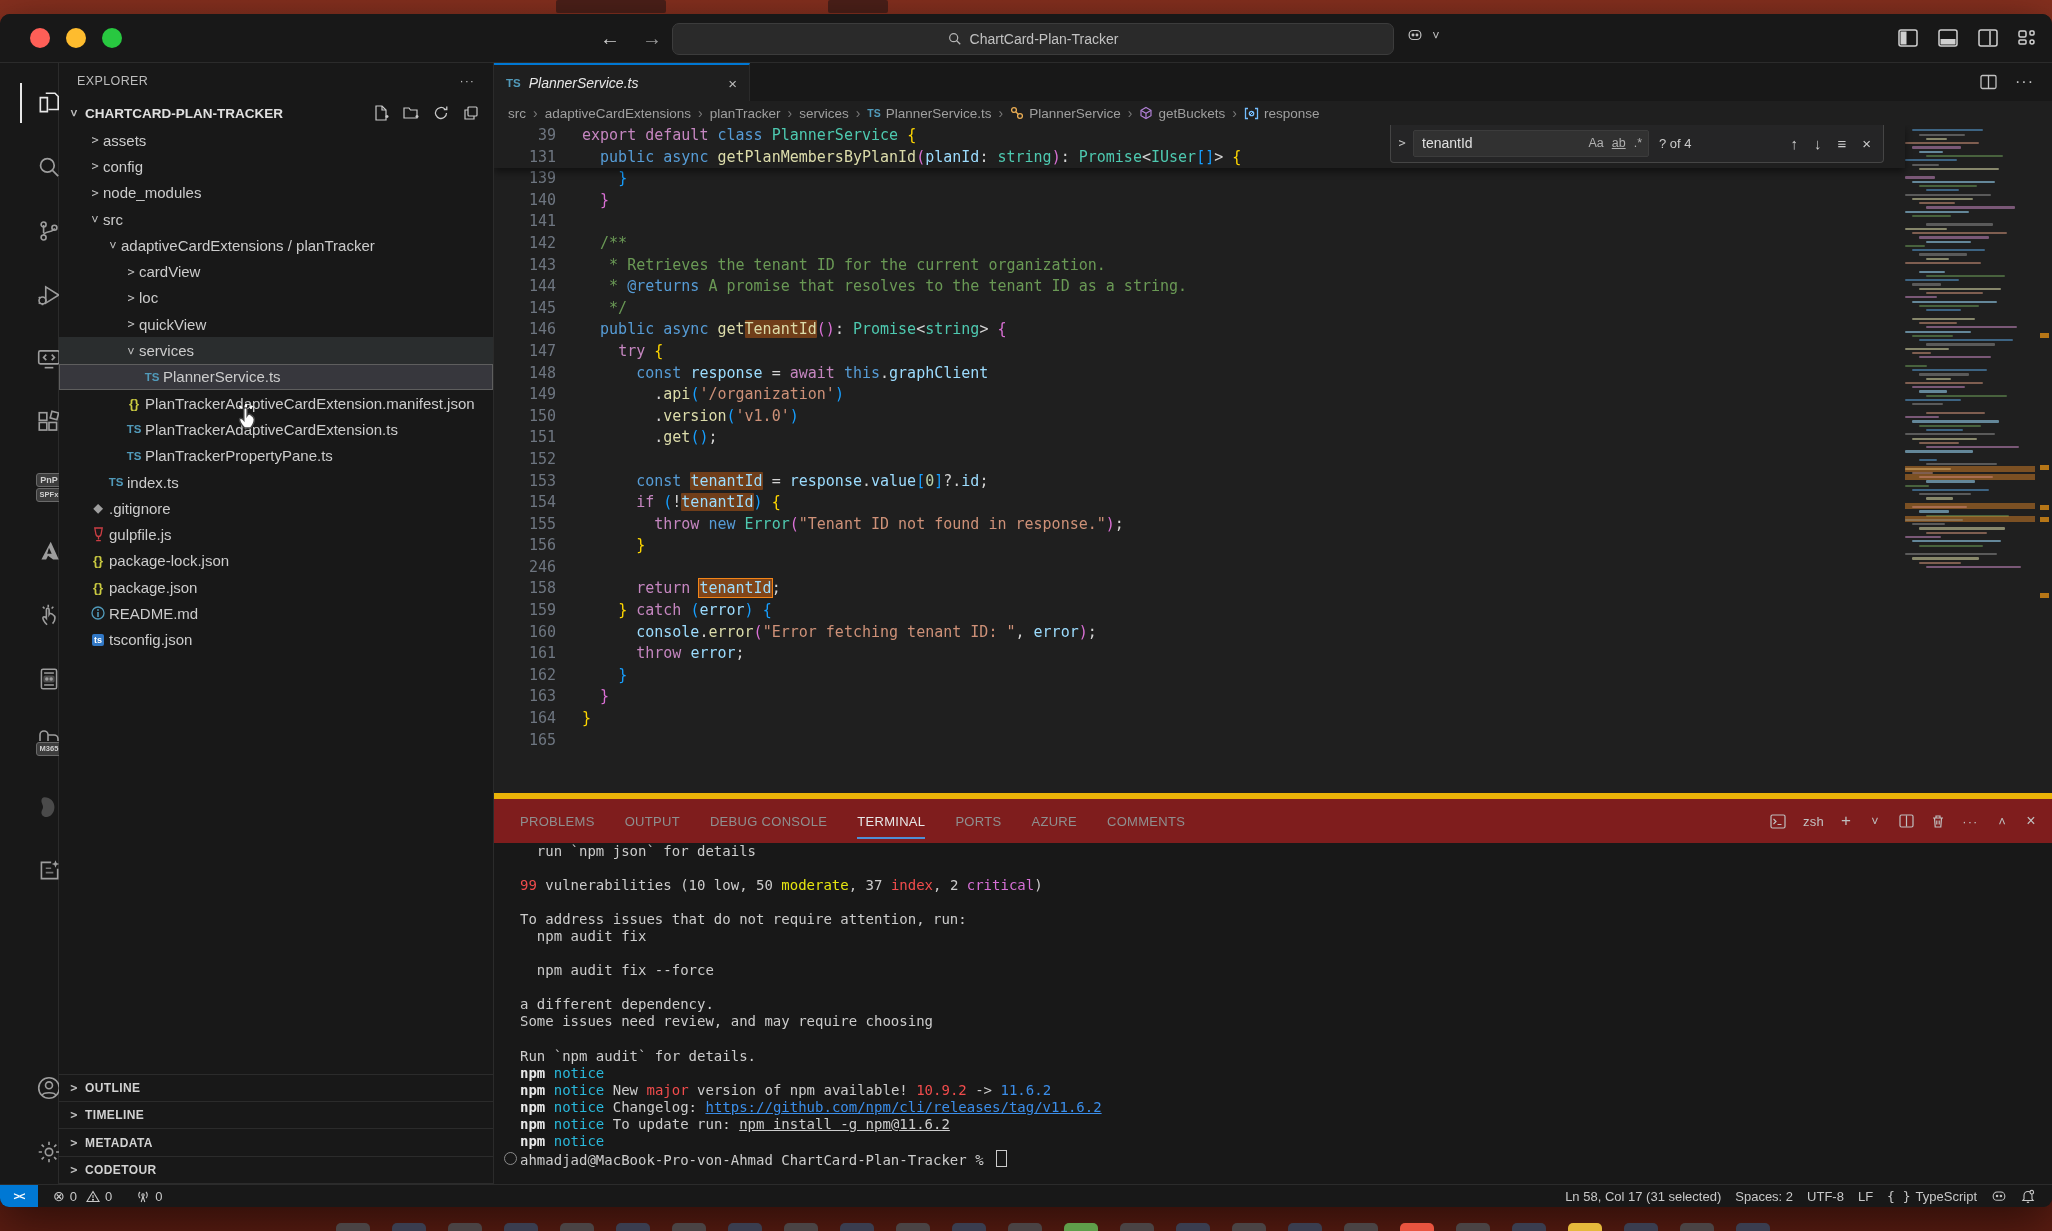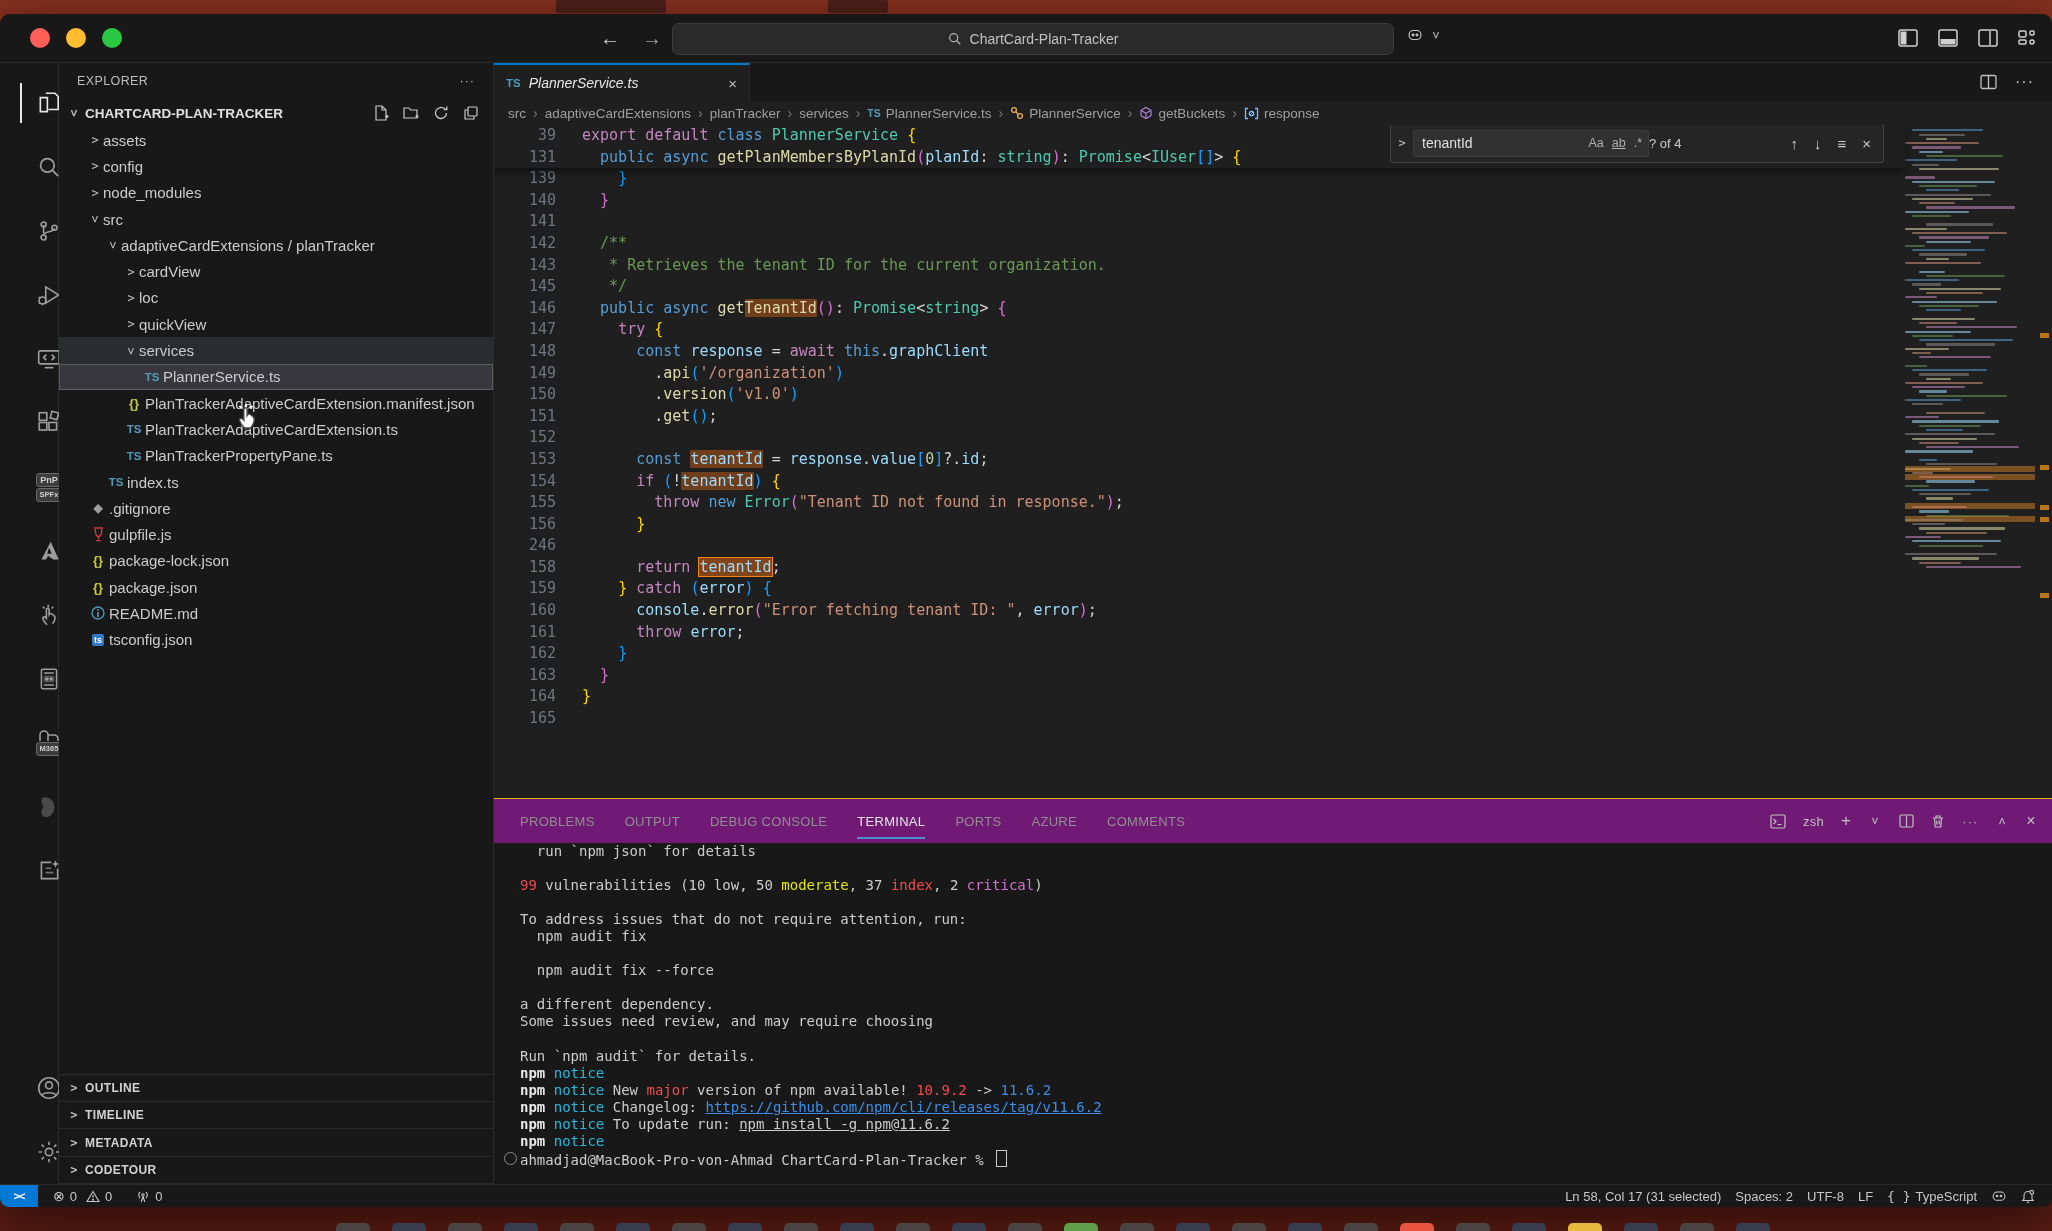--- a/index.html
+++ b/index.html
@@ -72,30 +72,30 @@
   .tok-var{color:#9cdcfe;} .tok-str{color:#ce9178;} .tok-cmt{color:#6a9955;} .tok-cmttag{color:#569cd6;}
   .tok-p{color:#d4d4d4;} .tok-num{color:#b5cea8;}
   .tok-by{color:#ffd700;} .tok-bp{color:#da70d6;} .tok-bb{color:#179fff;}
   .mhl{background:rgba(210,100,20,.45);border-radius:1px;}
   .mhl-cur{background:rgba(210,100,20,.55);outline:1px solid #f38518;}
   
   .findw{position:absolute;top:0px;right:168px;width:492px;height:37px;background:#252526;border:1px solid #454545;border-top:none;border-radius:0 0 4px 4px;display:flex;align-items:center;z-index:20;font-family:"Liberation Sans",sans-serif;}
   .findw .grip{width:22px;text-align:center;color:#bdbdbd;}
   .find-input{width:226px;height:25px;background:#313131;border:1px solid #3c3c3c;border-radius:2px;display:flex;align-items:center;font-size:14px;color:#e0e0e0;padding-left:8px;gap:6px;}
   .find-input .opts{margin-left:auto;display:flex;gap:8px;padding-right:6px;color:#b0b0b0;font-size:12.5px;}
-  .find-count{font-size:13px;color:#cccccc;white-space:nowrap;}
+  .find-count{font-size:13px;color:#cccccc;margin-left:10px;white-space:nowrap;}
   .find-btns{margin-left:auto;display:flex;gap:16px;padding-right:12px;color:#cccccc;font-size:15px;}
   
   .minimap{position:absolute;top:0;right:17px;width:130px;height:460px;overflow:hidden;z-index:4;}
   .mm-line{height:2.2px;margin-bottom:2.1px;border-radius:1px;opacity:.55;}
   .mm-hl{position:absolute;left:0;right:0;height:6px;background:rgba(216,129,39,.5);}
   .scrollcol{position:absolute;top:0;right:0;width:17px;bottom:0;z-index:6;}
   .ruler-mark{position:absolute;right:3px;width:9px;height:5px;background:#d18616;opacity:.85;}
   
-  .panel{height:385px;flex:0 0 auto;background:#701a75;border-top:1px solid #eab308;display:flex;flex-direction:column;}
+  .panel{height:385px;flex:0 0 auto;background:#7f1d1d;border-top:6px solid #eab308;display:flex;flex-direction:column;}
   .ptabs{height:44px;display:flex;align-items:center;padding-left:26px;gap:30px;font-size:13px;letter-spacing:.3px;color:#8f8f8f;flex:0 0 auto;position:relative;}
   .ptab{position:relative;padding:4px 0;}
   .ptab.active{color:#e7e7e7;}
   .ptab.active::after{content:"";position:absolute;left:0;right:0;bottom:-6px;height:2px;background:#4e8fd4;}
   .pactions{margin-left:auto;display:flex;align-items:center;gap:17px;padding-right:16px;color:#c0c0c0;font-size:13px;}
   .term{flex:1 1 auto;font-family:"DejaVu Sans Mono",monospace;font-size:14px;line-height:17.05px;padding-left:26px;position:relative;color:#cccccc;background:#181818;}
   .tline{white-space:pre;position:relative;}
   .t-red{color:#f14c4c;} .t-yel{color:#e5e510;} .t-mag{color:#d670d6;} .t-cyan{color:#29b8db;}
   .t-blue{color:#3b8eea;} .t-bold{color:#e8e8e8;font-weight:bold;} .t-ul{text-decoration:underline;}
   .t-link{color:#3b8eea;text-decoration:underline;}
@@ -510,20 +510,21 @@
           </span>
         </div>
 
       <div class="codewrap">
         <div class="lines" id="codelines">
             <div class="codeline"><span class="gut">139</span><span class="ctext"><span class="tok-p">    </span><span class="tok-bb">}</span></span></div>
             <div class="codeline"><span class="gut">140</span><span class="ctext"><span class="tok-p">  </span><span class="tok-bp">}</span></span></div>
             <div class="codeline"><span class="gut">141</span><span class="ctext"></span></div>
             <div class="codeline"><span class="gut">142</span><span class="ctext"><span class="tok-cmt">  /**</span></span></div>
             <div class="codeline"><span class="gut">143</span><span class="ctext"><span class="tok-cmt">   * Retrieves the tenant ID for the current organization.</span></span></div>
+            <div class="codeline"><span class="gut">144</span><span class="ctext"><span class="tok-cmt">   * </span><span class="tok-cmttag">@returns</span><span class="tok-cmt"> A promise that resolves to the tenant ID as a string.</span></span></div>
             <div class="codeline"><span class="gut">145</span><span class="ctext"><span class="tok-cmt">   */</span></span></div>
             <div class="codeline"><span class="gut">146</span><span class="ctext"><span class="tok-p">  </span><span class="tok-kw">public</span><span class="tok-p"> </span><span class="tok-kw">async</span><span class="tok-p"> </span><span class="tok-fn">get</span><span class="tok-fn mhl">TenantId</span><span class="tok-bp">(</span><span class="tok-bp">)</span><span class="tok-p">: </span><span class="tok-type">Promise</span><span class="tok-p">&lt;</span><span class="tok-type">string</span><span class="tok-p">&gt;</span><span class="tok-p"> </span><span class="tok-bp">{</span></span></div>
             <div class="codeline"><span class="gut">147</span><span class="ctext"><span class="tok-p">    </span><span class="tok-ctl">try</span><span class="tok-p"> </span><span class="tok-by">{</span></span></div>
             <div class="codeline"><span class="gut">148</span><span class="ctext"><span class="tok-p">      </span><span class="tok-kw">const</span><span class="tok-p"> </span><span class="tok-var">response</span><span class="tok-p"> = </span><span class="tok-ctl">await</span><span class="tok-p"> </span><span class="tok-kw">this</span><span class="tok-p">.</span><span class="tok-var">graphClient</span></span></div>
             <div class="codeline"><span class="gut">149</span><span class="ctext"><span class="tok-p">        .</span><span class="tok-fn">api</span><span class="tok-bb">(</span><span class="tok-str">'/organization'</span><span class="tok-bb">)</span></span></div>
             <div class="codeline"><span class="gut">150</span><span class="ctext"><span class="tok-p">        .</span><span class="tok-fn">version</span><span class="tok-bb">(</span><span class="tok-str">'v1.0'</span><span class="tok-bb">)</span></span></div>
             <div class="codeline"><span class="gut">151</span><span class="ctext"><span class="tok-p">        .</span><span class="tok-fn">get</span><span class="tok-bb">(</span><span class="tok-bb">)</span><span class="tok-p">;</span></span></div>
             <div class="codeline"><span class="gut">152</span><span class="ctext"></span></div>
             <div class="codeline"><span class="gut">153</span><span class="ctext"><span class="tok-p">      </span><span class="tok-kw">const</span><span class="tok-p"> </span><span class="tok-var mhl">tenantId</span><span class="tok-p"> = </span><span class="tok-var">response</span><span class="tok-p">.</span><span class="tok-var">value</span><span class="tok-bb">[</span><span class="tok-num">0</span><span class="tok-bb">]</span><span class="tok-p">?.</span><span class="tok-var">id</span><span class="tok-p">;</span></span></div>
             <div class="codeline"><span class="gut">154</span><span class="ctext"><span class="tok-p">      </span><span class="tok-ctl">if</span><span class="tok-p"> </span><span class="tok-bb">(</span><span class="tok-p">!</span><span class="tok-var mhl">tenantId</span><span class="tok-bb">)</span><span class="tok-p"> </span><span class="tok-by">{</span></span></div>

